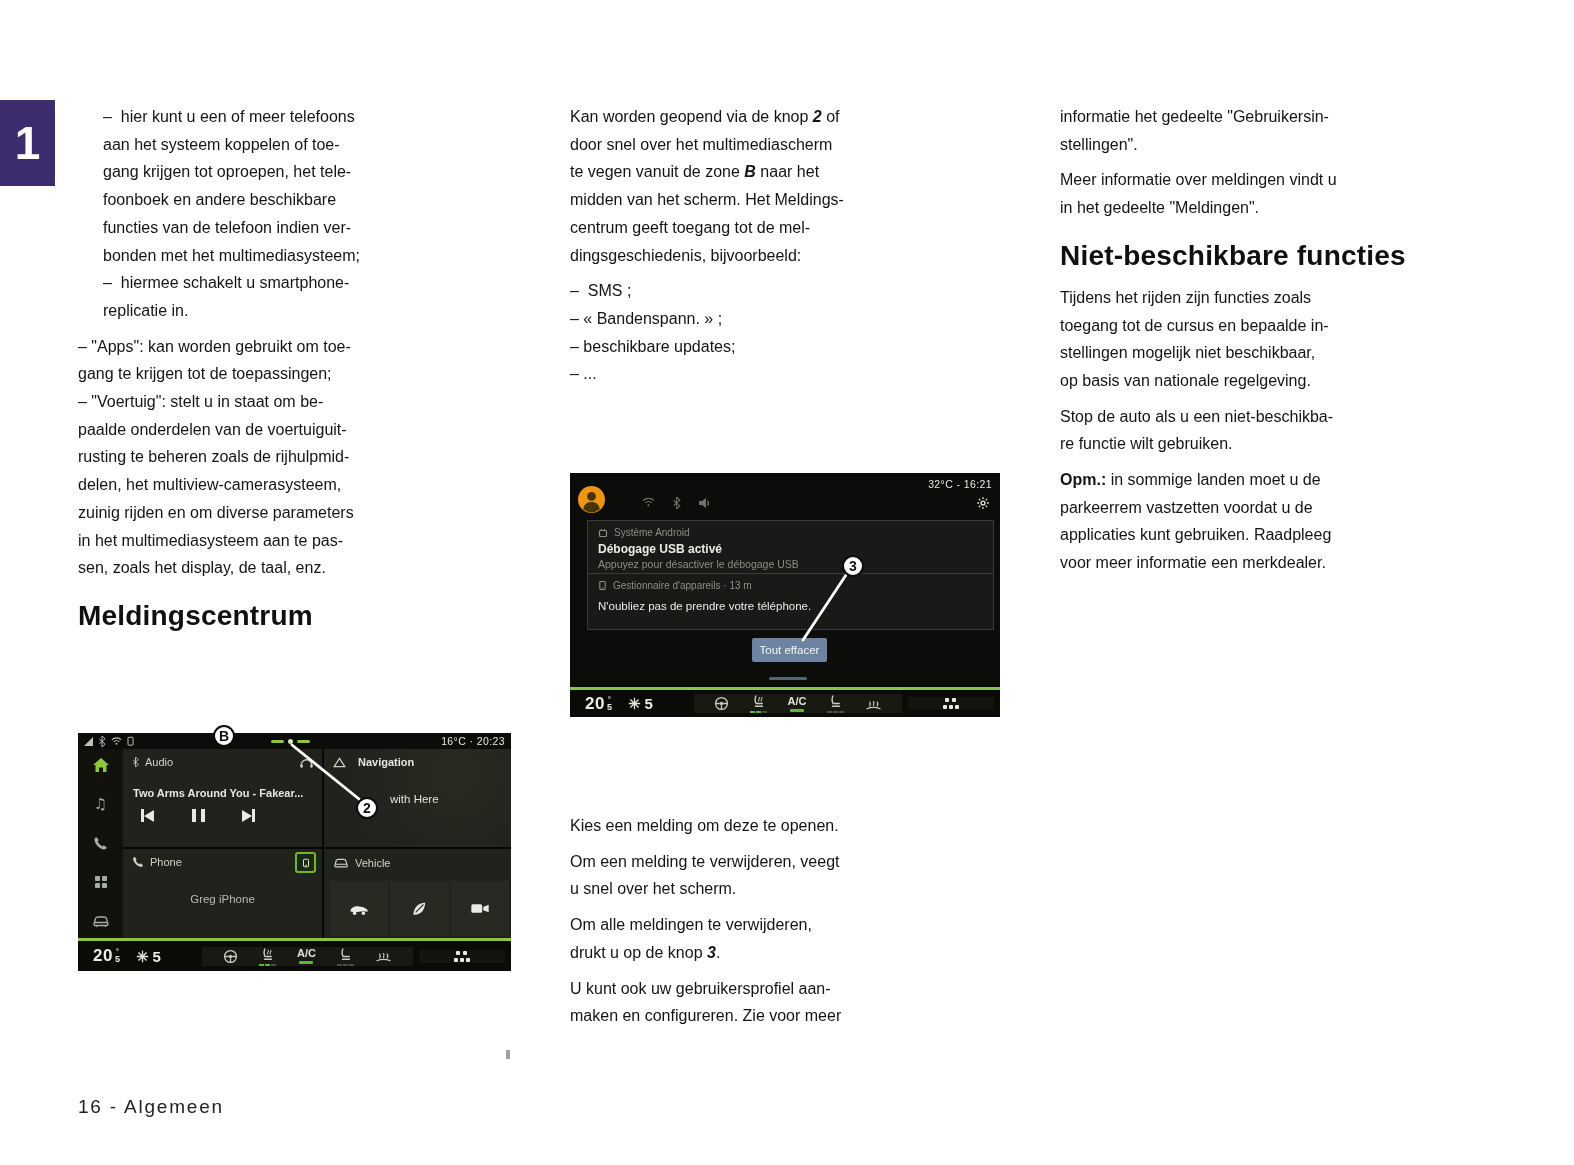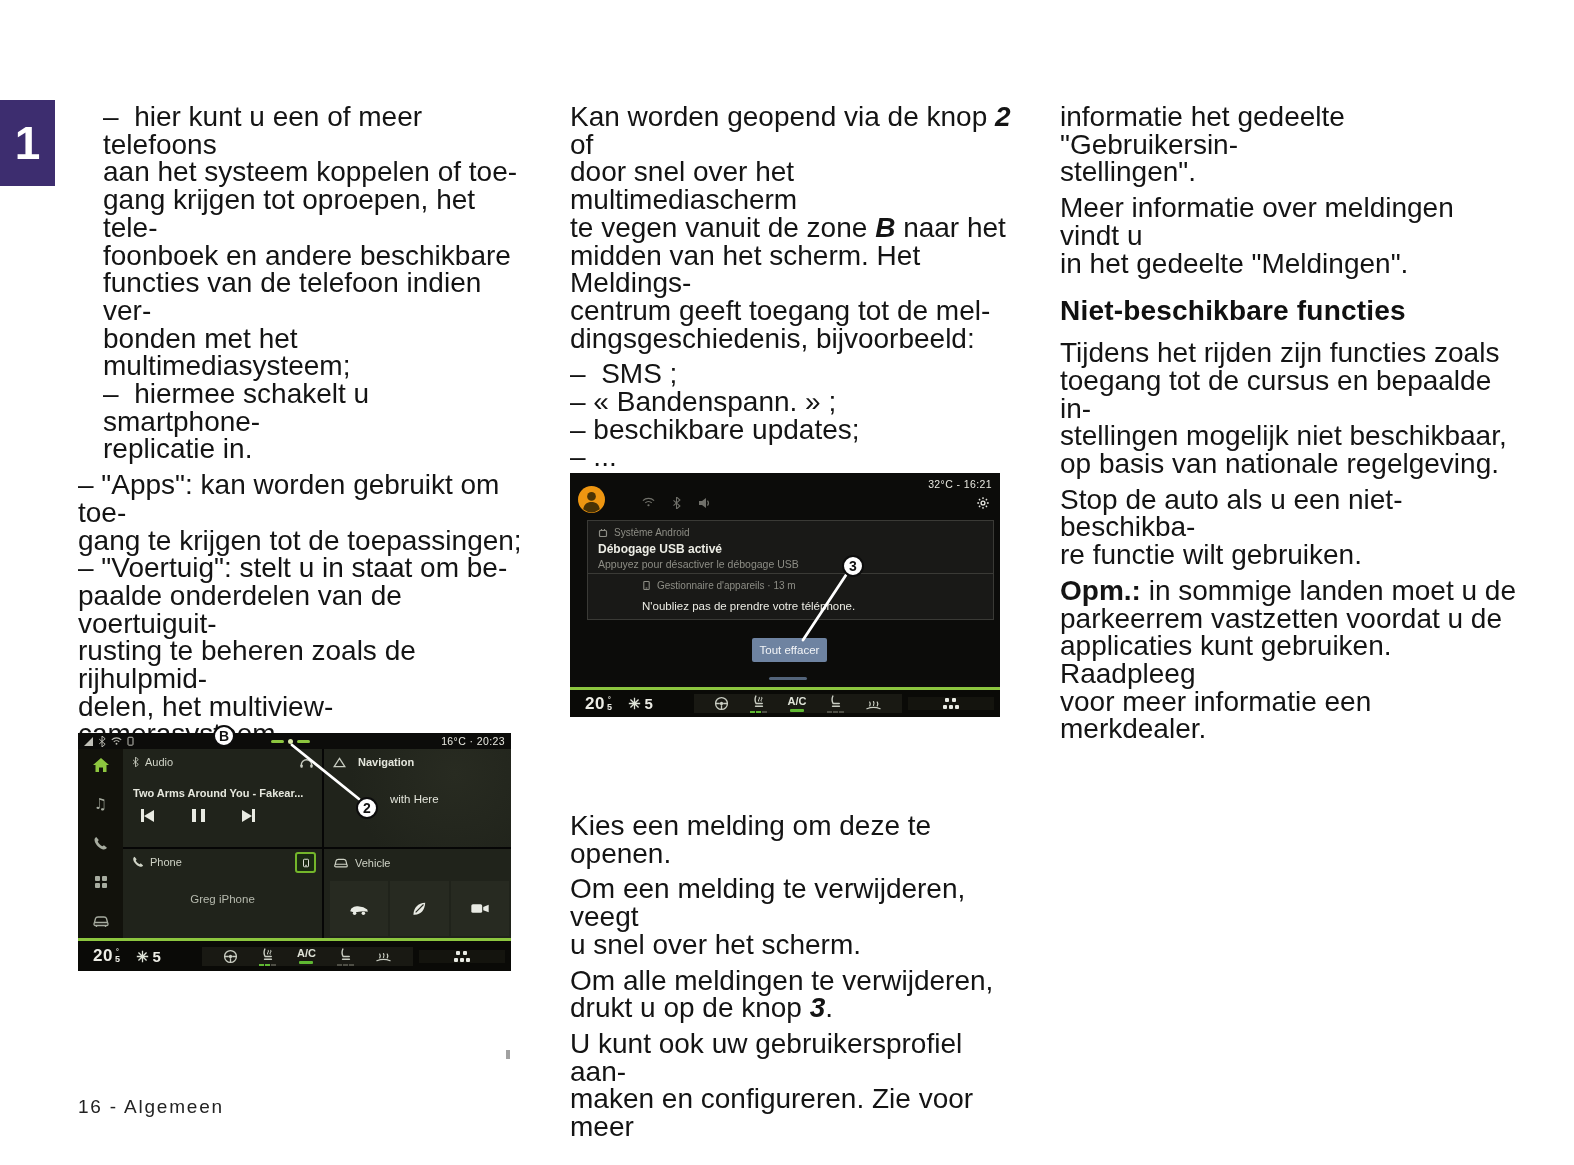--- a/index.html
+++ b/index.html
@@ -8,21 +8,21 @@
   .rt-b{font-weight:700;}
   .rt-i{font-style:italic;}
   .page-title{position:absolute;left:78px;top:40px;margin:0;font-size:34px;font-weight:700;letter-spacing:.5px;color:#101010;}
   .chapter-tab{position:absolute;left:0;top:100px;width:55px;height:86px;background:#3D2D6F;color:#fff;
         font-size:46px;font-weight:700;display:flex;align-items:center;justify-content:center;}
   .col{position:absolute;}
   .col1{left:78px;top:103px;width:445px;}
   .col2{left:570px;top:103px;width:445px;}
   .col2b{left:570px;top:812px;width:445px;}
   .col3{left:1060px;top:103px;width:460px;}
-  .para{white-space:pre-wrap;margin:0 0 8px;font-size:28px;line-height:27.7px;}
+  .para{white-space:pre-wrap;margin:0 0 8px;font-size:16px;line-height:27.7px;}
   .indent{padding-left:25px;}
   .h2{font-size:28px;font-weight:700;margin:18px 0 12px;letter-spacing:.2px;color:#101010;}
   .footer{position:absolute;left:78px;top:1096px;font-size:19px;letter-spacing:1.8px;color:#222;}
   .artifact{position:absolute;left:506px;top:1050px;width:4px;height:9px;background:#8a8a8a;opacity:.8;}
 
   
   .shot{position:absolute;background:#0c0c0a;}
   .shot1{left:78px;top:733px;width:433px;height:238px;}
   .shot2{left:570px;top:473px;width:430px;height:244px;}
   .lines{position:absolute;left:0;top:0;width:100%;height:100%;overflow:visible;pointer-events:none;z-index:3;}
@@ -79,21 +79,21 @@
   .acbar{width:14px;height:3px;background:#5FB832;border-radius:1px;}
   .cl-ac{color:#DFE3D8;font-weight:700;font-size:11px;line-height:1;}
   .cl-right{width:86px;flex:none;display:flex;align-items:center;justify-content:center;margin:2px 6px 2px 2px;background:#14140e;}
 
   
   .s2-avatar{position:absolute;left:8px;top:13px;}
   .s2-minis{position:absolute;left:72px;top:24px;display:flex;gap:17px;opacity:.8;}
   .s2-time{position:absolute;right:8px;top:5px;color:#E8E8E0;font-size:10.5px;letter-spacing:.4px;}
   .s2-gear{position:absolute;right:10px;top:23px;}
   .s2-panel{position:absolute;left:17px;right:6px;background:#191917;border:1px solid #3A3A36;box-sizing:border-box;}
-  .p1{top:47px;height:64px;} .p2{top:100px;height:47px;padding-left:44px;}
+  .p1{top:47px;height:64px;} .p2{top:100px;height:57px;}
   .pn-head{display:flex;gap:6px;align-items:center;padding:6px 0 0 10px;color:#8D8D85;font-size:10px;}
   .pn-title{padding:4px 0 0 10px;color:#ECECE4;font-size:12px;font-weight:700;}
   .pn-sub{padding:2px 0 0 10px;color:#8D8D85;font-size:10.5px;}
   .pn-text{padding:9px 0 0 10px;color:#ECECE4;font-size:11.5px;}
   .clear-btn{position:absolute;left:182px;top:165px;width:75px;height:24px;background:#6E83A1;color:#F2F4F7;
         font-size:11.5px;display:flex;align-items:center;justify-content:center;border-radius:2px;border:none;
         font-family:inherit;z-index:2;}
   .handle{position:absolute;left:199px;top:204px;width:38px;height:3px;background:#53647A;border-radius:2px;}
 </style>
 </head>

